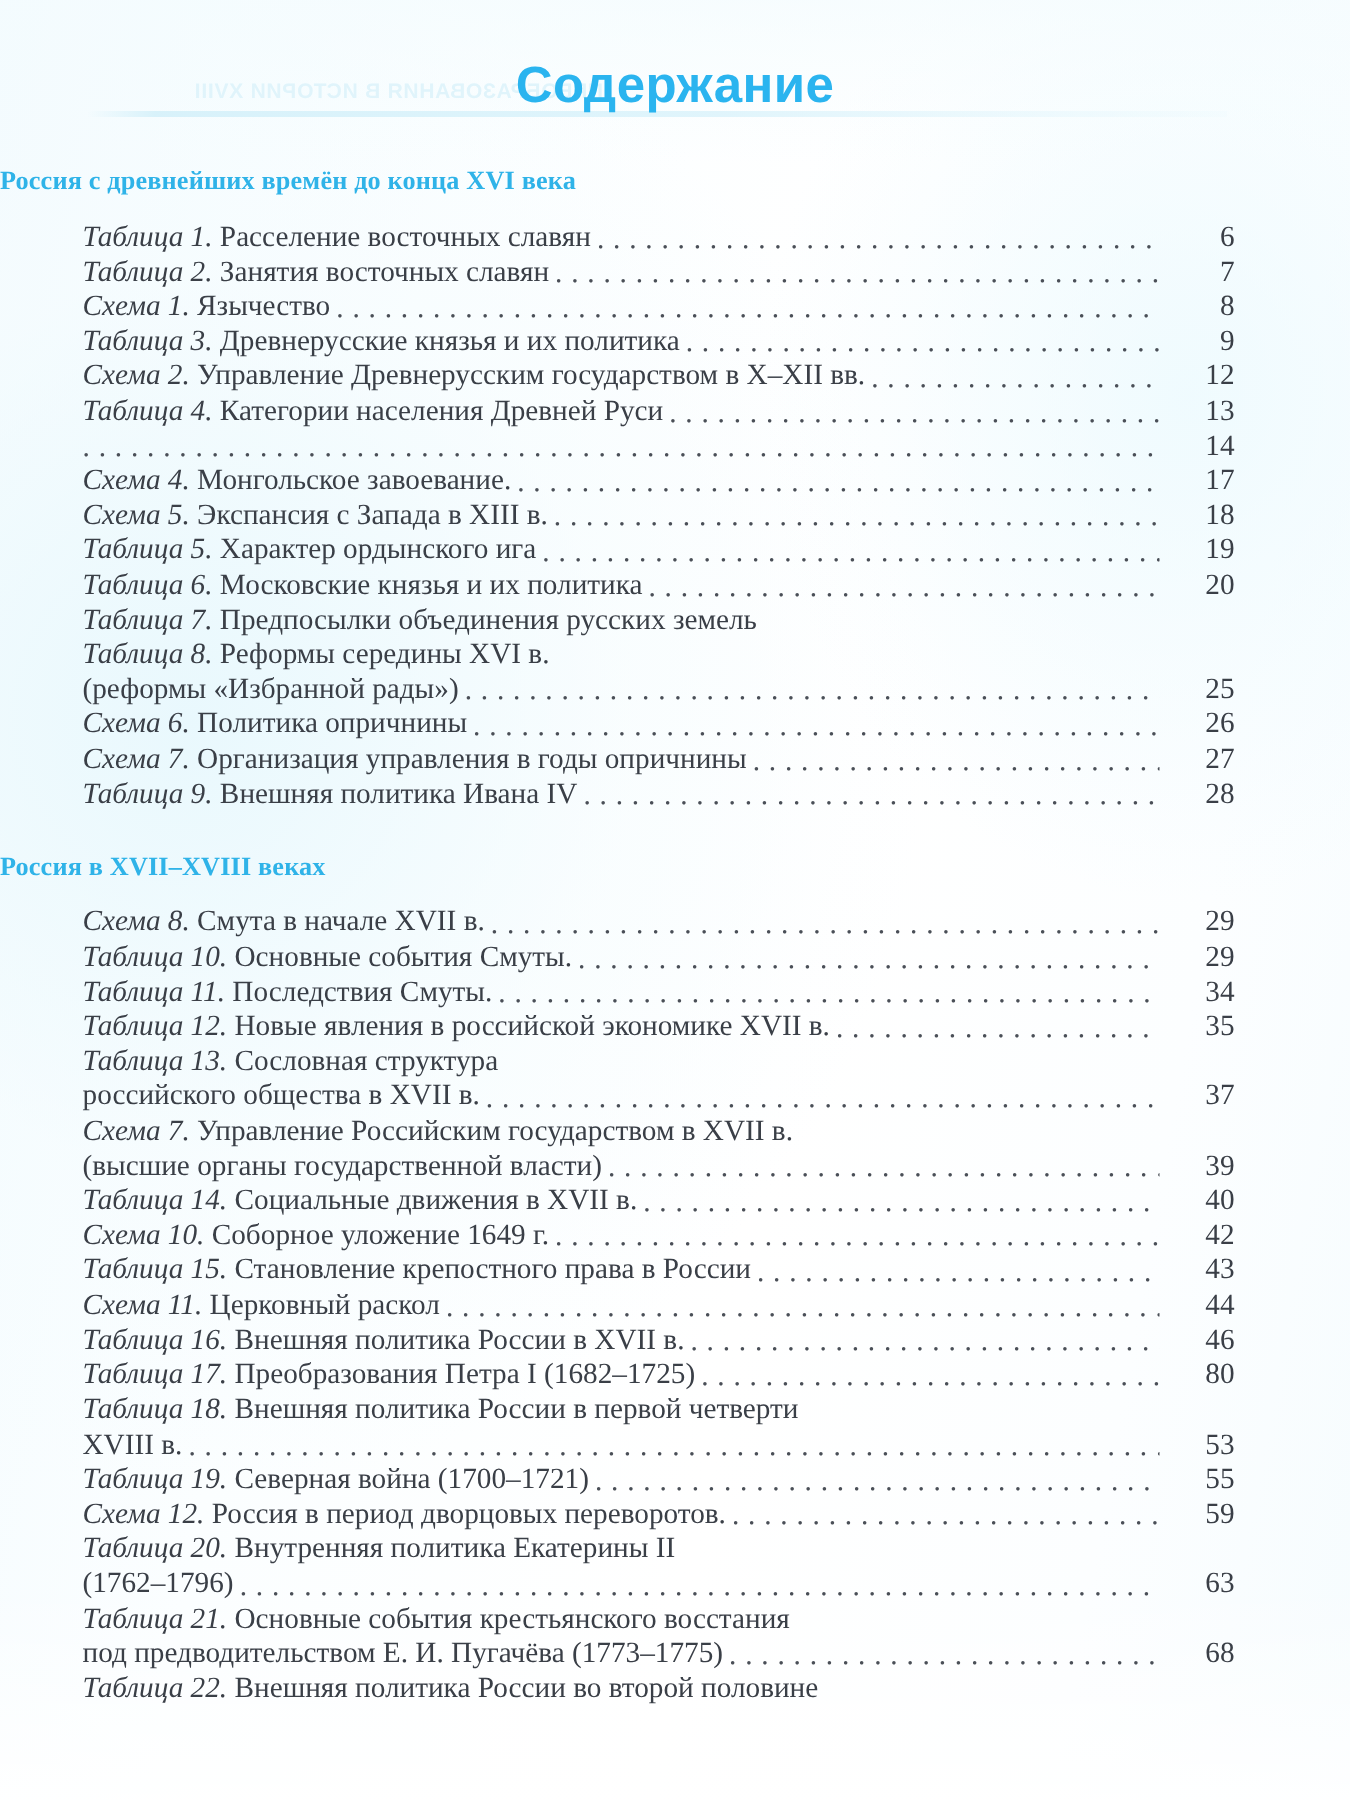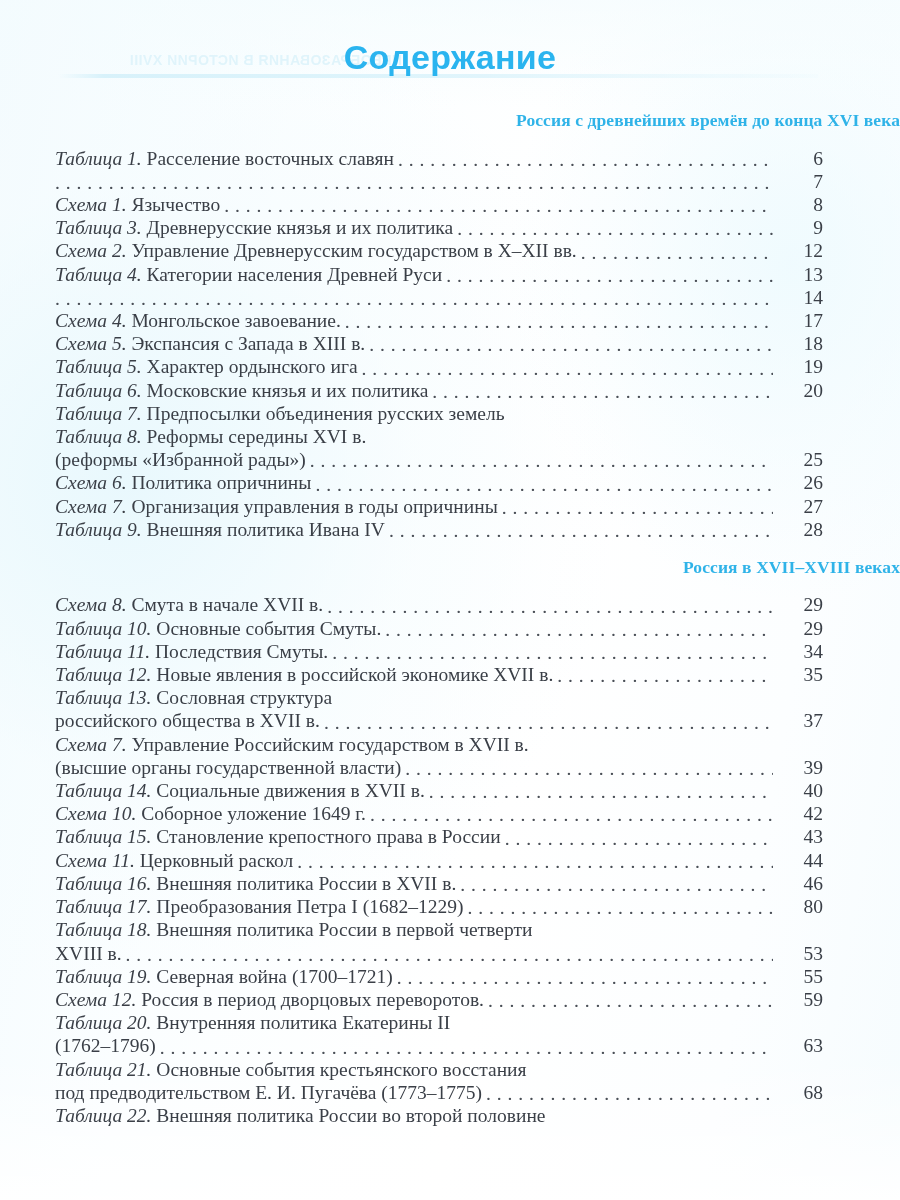--- a/index.html
+++ b/index.html
@@ -77,30 +77,30 @@
     font-family: "Liberation Sans", "DejaVu Sans", sans-serif;
     font-weight: bold;
     font-size: 34px;
     line-height: 1;
     color: #2ab4ef;
     letter-spacing: 0.3px;
   }
 
   
   .section-heading {
-    text-align: right;
+    text-align: left;
     font-family: "Liberation Serif", "DejaVu Serif", serif;
     font-weight: bold;
     font-size: 17.5px;
     line-height: 1;
     color: #2fb3e8;
     letter-spacing: 0.1px;
   }
   .section-heading.first { margin-top: 38px; }
-  .section-heading.later { margin-top: 18px; }
+  .section-heading.later { margin-top: 28px; }
 
   
   .toc {
     margin: 0;
     padding: 0;
     list-style: none;
     width: 768px;
     margin-left: 55px;
   }
   .toc-section {
@@ -167,20 +167,21 @@
   <h1 class="doc-title">Содержание</h1>
   <div id="toc-root">
       <div class="section-heading first">Россия с древнейших времён до конца XVI века</div>
       <div class="toc toc-section">
         <div class="toc-row">
           <span class="toc-label"><span class="kind">Таблица 1.</span> <span>Расселение восточных славян</span></span>
           <span class="toc-dots"></span>
           <span class="toc-page">6</span>
         </div>
         <div class="toc-row">
+          <span class="toc-label"><span class="kind">Таблица 2.</span> <span>Занятия восточных славян</span></span>
           <span class="toc-dots"></span>
           <span class="toc-page">7</span>
         </div>
         <div class="toc-row">
           <span class="toc-label"><span class="kind">Схема 1.</span> <span>Язычество</span></span>
           <span class="toc-dots"></span>
           <span class="toc-page">8</span>
         </div>
         <div class="toc-row">
           <span class="toc-label"><span class="kind">Таблица 3.</span> <span>Древнерусские князья и их политика</span></span>
@@ -313,21 +314,21 @@
           <span class="toc-label"><span class="kind">Схема 11.</span> <span>Церковный раскол</span></span>
           <span class="toc-dots"></span>
           <span class="toc-page">44</span>
         </div>
         <div class="toc-row">
           <span class="toc-label"><span class="kind">Таблица 16.</span> <span>Внешняя политика России в XVII в.</span></span>
           <span class="toc-dots"></span>
           <span class="toc-page">46</span>
         </div>
         <div class="toc-row">
-          <span class="toc-label"><span class="kind">Таблица 17.</span> <span>Преобразования Петра I (1682–1229)</span></span>
+          <span class="toc-label"><span class="kind">Таблица 17.</span> <span>Преобразования Петра I (1682–1725)</span></span>
           <span class="toc-dots"></span>
           <span class="toc-page">80</span>
         </div>
         <div class="toc-row">
           <span class="toc-label"><span class="kind">Таблица 18.</span> <span>Внешняя политика России в первой четверти</span></span>
           <span class="toc-dots nodots"></span>
           <span class="toc-page blank"></span>
         </div>
         <div class="toc-row cont">
           <span class="toc-label"><span>XVIII в.</span></span>

